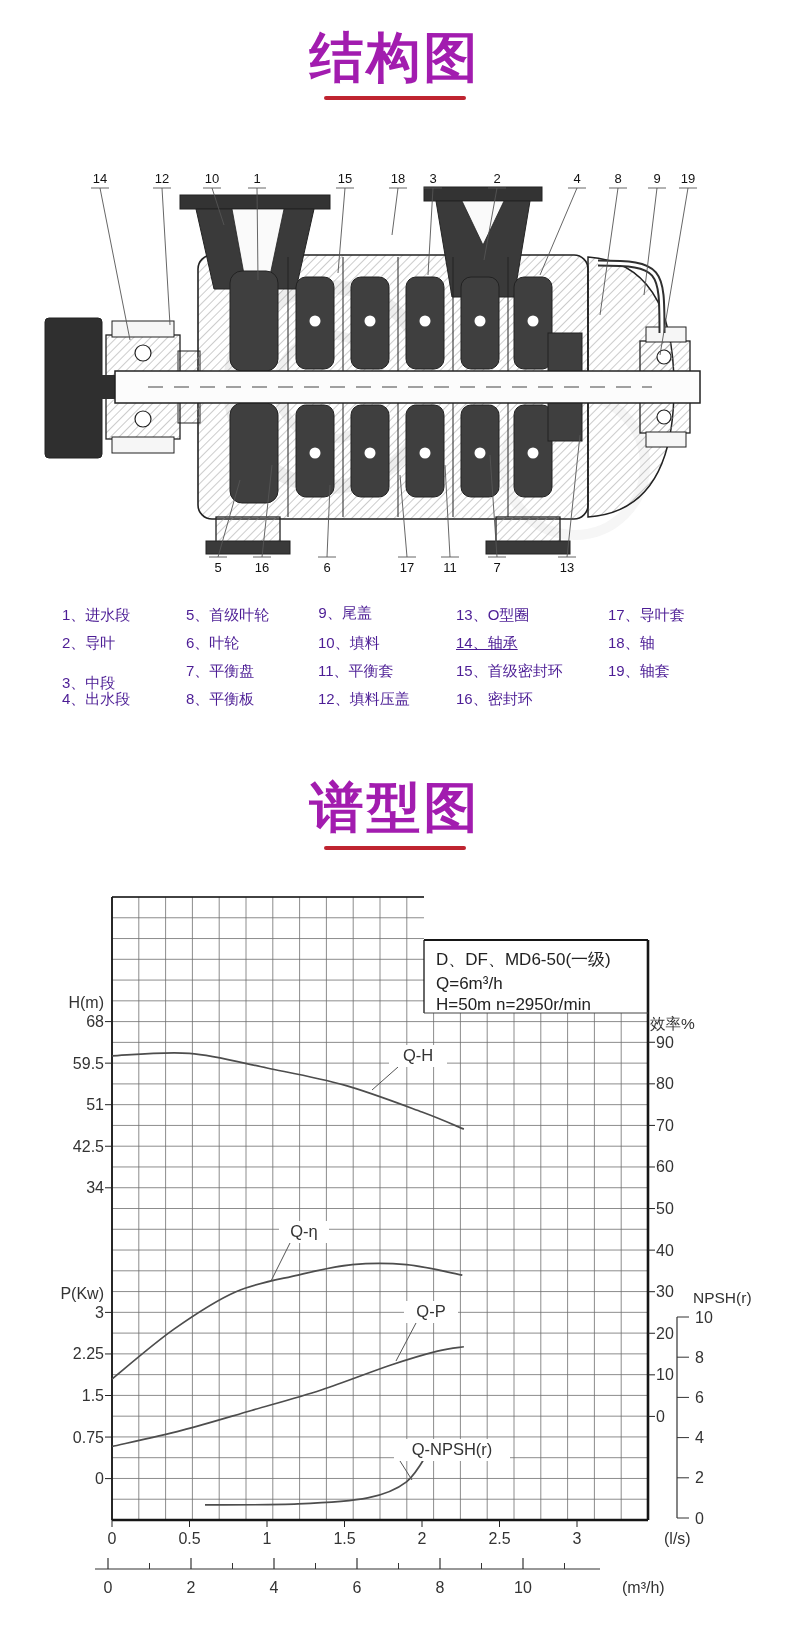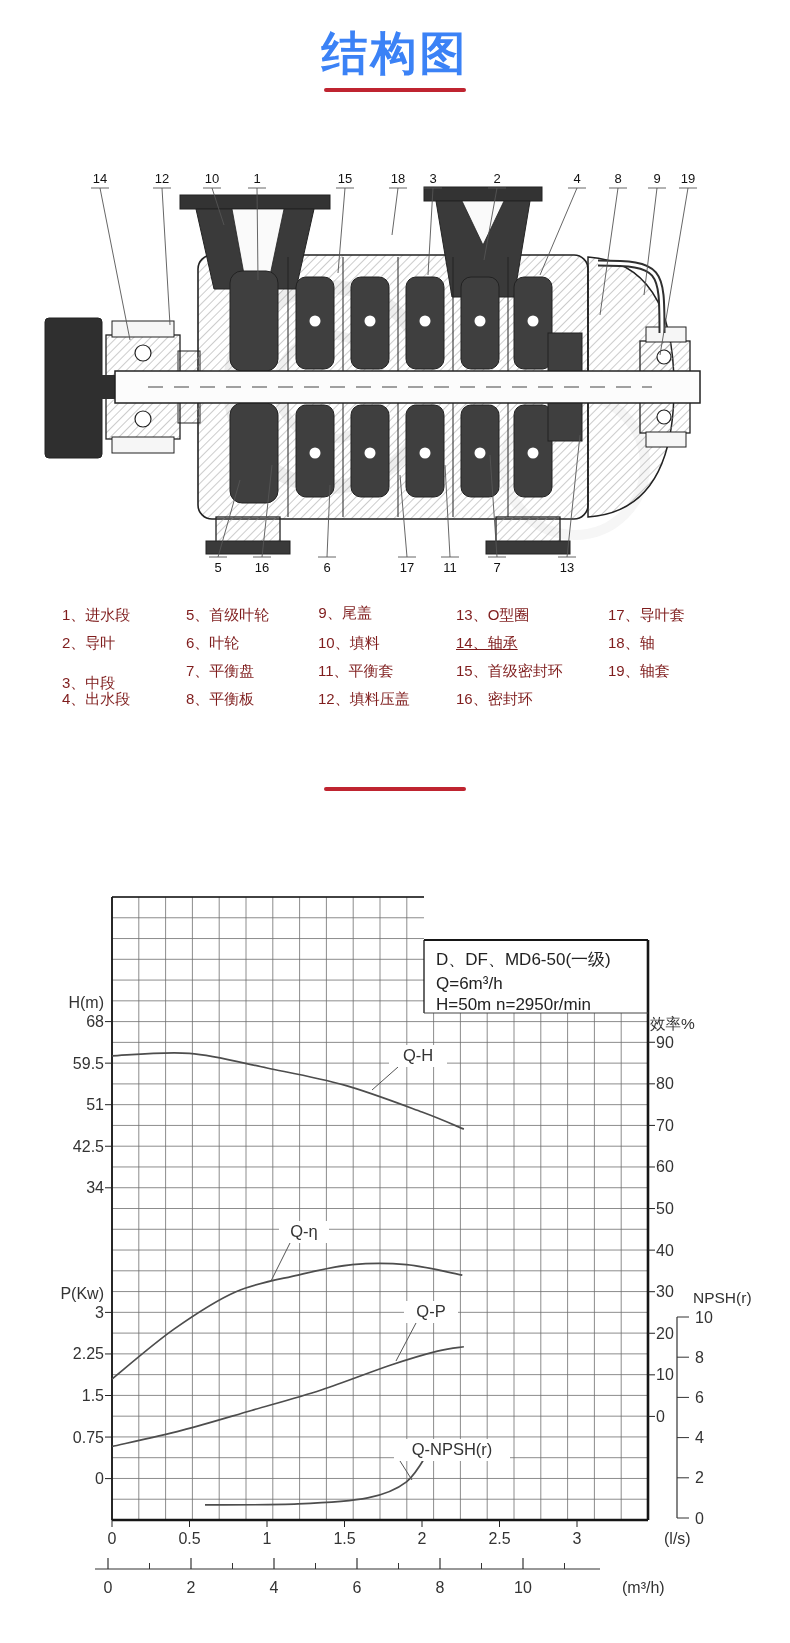--- a/index.html
+++ b/index.html
@@ -1,28 +1,28 @@
 <!DOCTYPE html>
 <html><head>
 <meta charset="utf-8">
 <style>
   *{margin:0;padding:0;box-sizing:border-box}
   html,body{background:#fff}
   body{width:790px;height:1643px;font-family:"Liberation Sans","DejaVu Sans",sans-serif}
   .page{position:relative;width:790px;height:1643px;background:#fff;overflow:hidden}
   .sec{position:absolute;left:0;width:790px;text-align:center}
-  .sec h1{font-size:46px;font-weight:700;color:#3b82f6;letter-spacing:3px;line-height:1.1}
+  .sec h1{font-size:54px;font-weight:700;color:#a21caf;letter-spacing:3px;line-height:1.1}
   .rule{width:142px;height:4px;margin:9px auto 0;border-radius:2px;background:#bf2430}
   #structHeader{top:28px}
   #curveHeader{top:778px}
   #pumpWrap{position:absolute;top:165px;left:0;width:790px;height:430px}
   #partsList{position:absolute;top:601px;left:62px;display:grid;
     grid-template-columns:124px 132px 138px 152px 120px;
     grid-template-rows:repeat(4,28px);grid-auto-flow:column;
-    font-size:15px;color:#7f1d1d}
+    font-size:15px;color:#4c1d95}
   .part-item{line-height:28px;white-space:nowrap;text-align:left}
   #chartWrap{position:absolute;top:883px;left:0;width:790px;height:760px}
   svg text{font-family:"Liberation Sans","DejaVu Sans",sans-serif}
 </style>
 </head>
 <body>
 
 <div class="page">
 
   <header class="sec" id="structHeader">
@@ -185,20 +185,21 @@
       <div class="part-item" style="grid-column: 4;">13、O型圈</div>
       <div class="part-item" style="grid-column: 4; text-decoration: underline;">14、轴承</div>
       <div class="part-item" style="grid-column: 4;">15、首级密封环</div>
       <div class="part-item" style="grid-column: 4;">16、密封环</div>
       <div class="part-item" style="grid-column: 5;">17、导叶套</div>
       <div class="part-item" style="grid-column: 5;">18、轴</div>
       <div class="part-item" style="grid-column: 5;">19、轴套</div>
     </div>
 
   <header class="sec" id="curveHeader">
+    <h1>谱型图</h1>
     <div class="rule" style="background: rgb(191, 36, 48);"></div>
   </header>
 
   <div id="chartWrap">
     <svg id="chartSvg" width="790" height="760" viewBox="0 0 790 760">
         <g>
           <line x1="112" y1="14" x2="112" y2="637" stroke="#6e6e6e" stroke-width="0.8"></line>
           <line x1="138.8" y1="14" x2="138.8" y2="637" stroke="#6e6e6e" stroke-width="0.8"></line>
           <line x1="165.6" y1="14" x2="165.6" y2="637" stroke="#6e6e6e" stroke-width="0.8"></line>
           <line x1="192.4" y1="14" x2="192.4" y2="637" stroke="#6e6e6e" stroke-width="0.8"></line>

